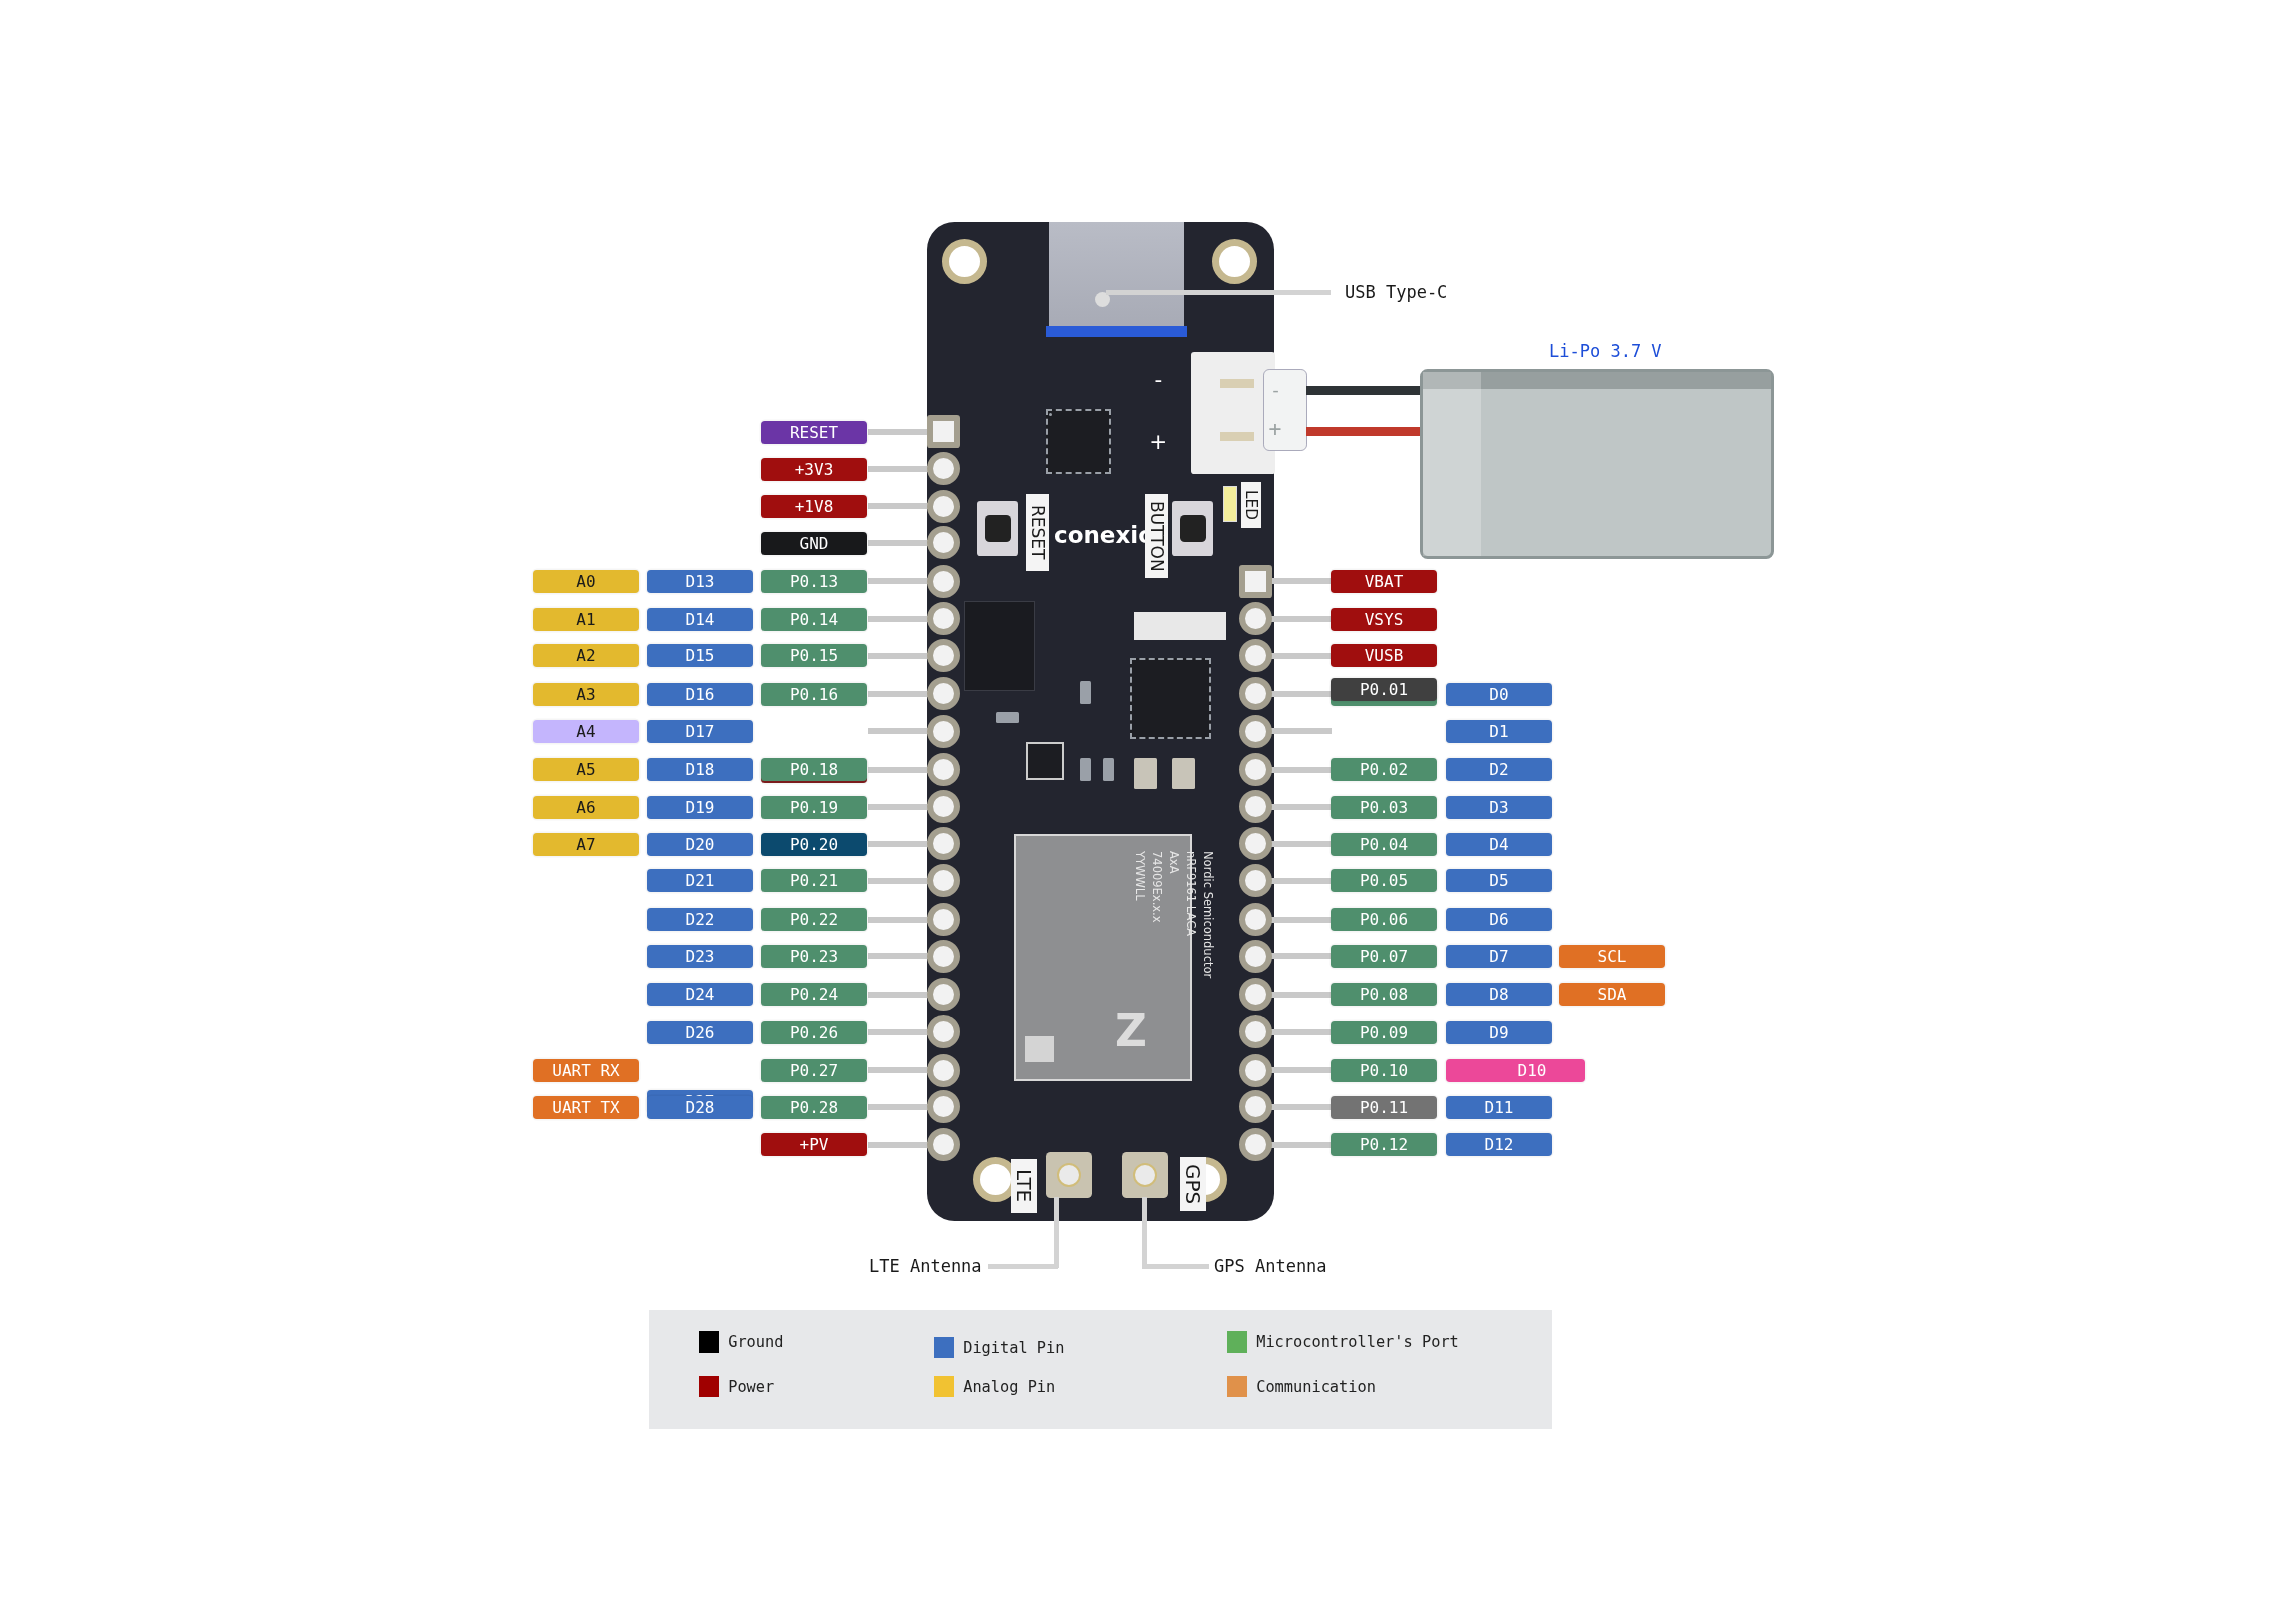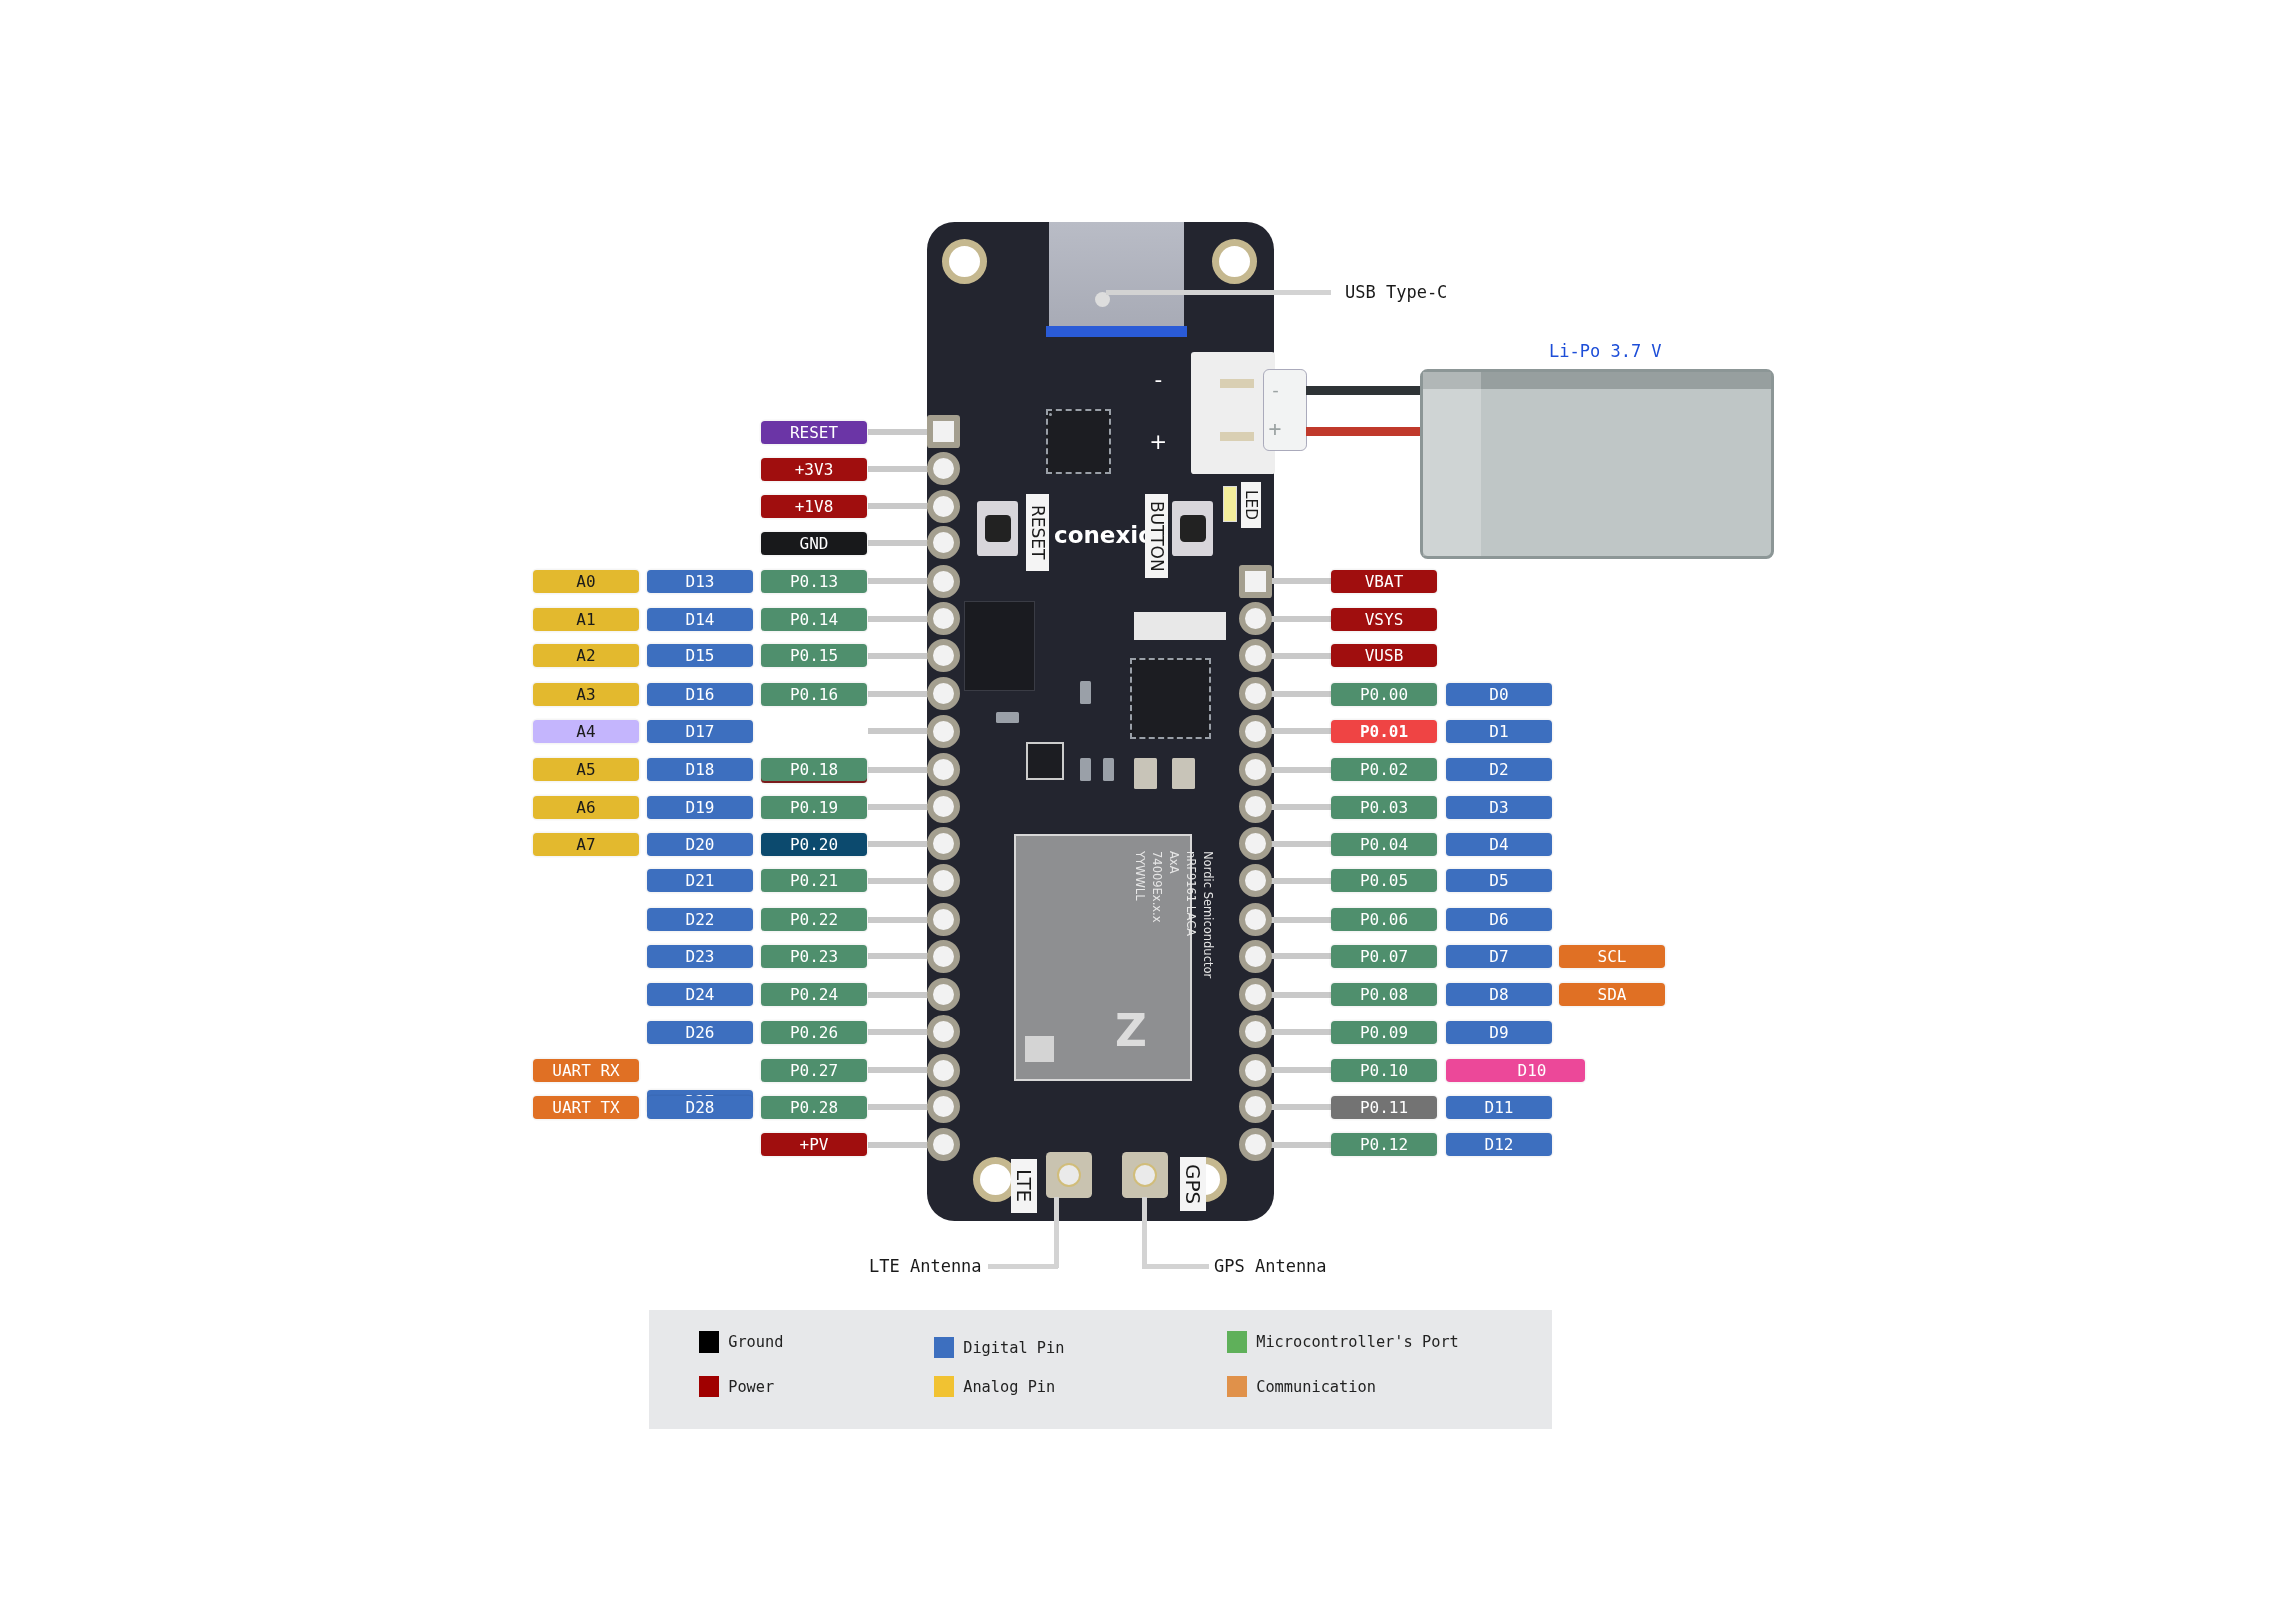--- a/index.html
+++ b/index.html
@@ -207,21 +207,21 @@
     <div class="pin-label" style="left: 1331px; top: 608px; background: rgb(160, 14, 14);">VSYS</div>
     <div class="lead" style="left: 1263px; top: 653px; width: 69px;"></div>
     <div class="pad" style="left: 1239px; top: 639px;"></div>
     <div class="pin-label" style="left: 1331px; top: 644px; background: rgb(160, 14, 14);">VUSB</div>
     <div class="lead" style="left: 1263px; top: 691px; width: 69px;"></div>
     <div class="pad" style="left: 1239px; top: 677px;"></div>
     <div class="pin-label" style="left: 1331px; top: 683px; background: rgb(79, 143, 109);">P0.00</div>
     <div class="pin-label" style="left: 1446px; top: 683px; background: rgb(61, 111, 191);">D0</div>
     <div class="lead" style="left: 1263px; top: 728px; width: 69px;"></div>
     <div class="pad" style="left: 1239px; top: 715px;"></div>
-    <div class="pin-label" style="left: 1331px; top: 720px; background: #ef4444; font-weight: bold;">P0.01</div>
+    <div class="pin-label" style="left: 1331px; top: 678px; background: #404040;">P0.01</div>
     <div class="pin-label" style="left: 1446px; top: 720px; background: rgb(61, 111, 191);">D1</div>
     <div class="lead" style="left: 1263px; top: 767px; width: 69px;"></div>
     <div class="pad" style="left: 1239px; top: 753px;"></div>
     <div class="pin-label" style="left: 1331px; top: 758px; background: rgb(79, 143, 109);">P0.02</div>
     <div class="pin-label" style="left: 1446px; top: 758px; background: rgb(61, 111, 191);">D2</div>
     <div class="lead" style="left: 1263px; top: 804px; width: 69px;"></div>
     <div class="pad" style="left: 1239px; top: 790px;"></div>
     <div class="pin-label" style="left: 1331px; top: 796px; background: rgb(79, 143, 109);">P0.03</div>
     <div class="pin-label" style="left: 1446px; top: 796px; background: rgb(61, 111, 191);">D3</div>
     <div class="lead" style="left: 1263px; top: 841px; width: 69px;"></div>

